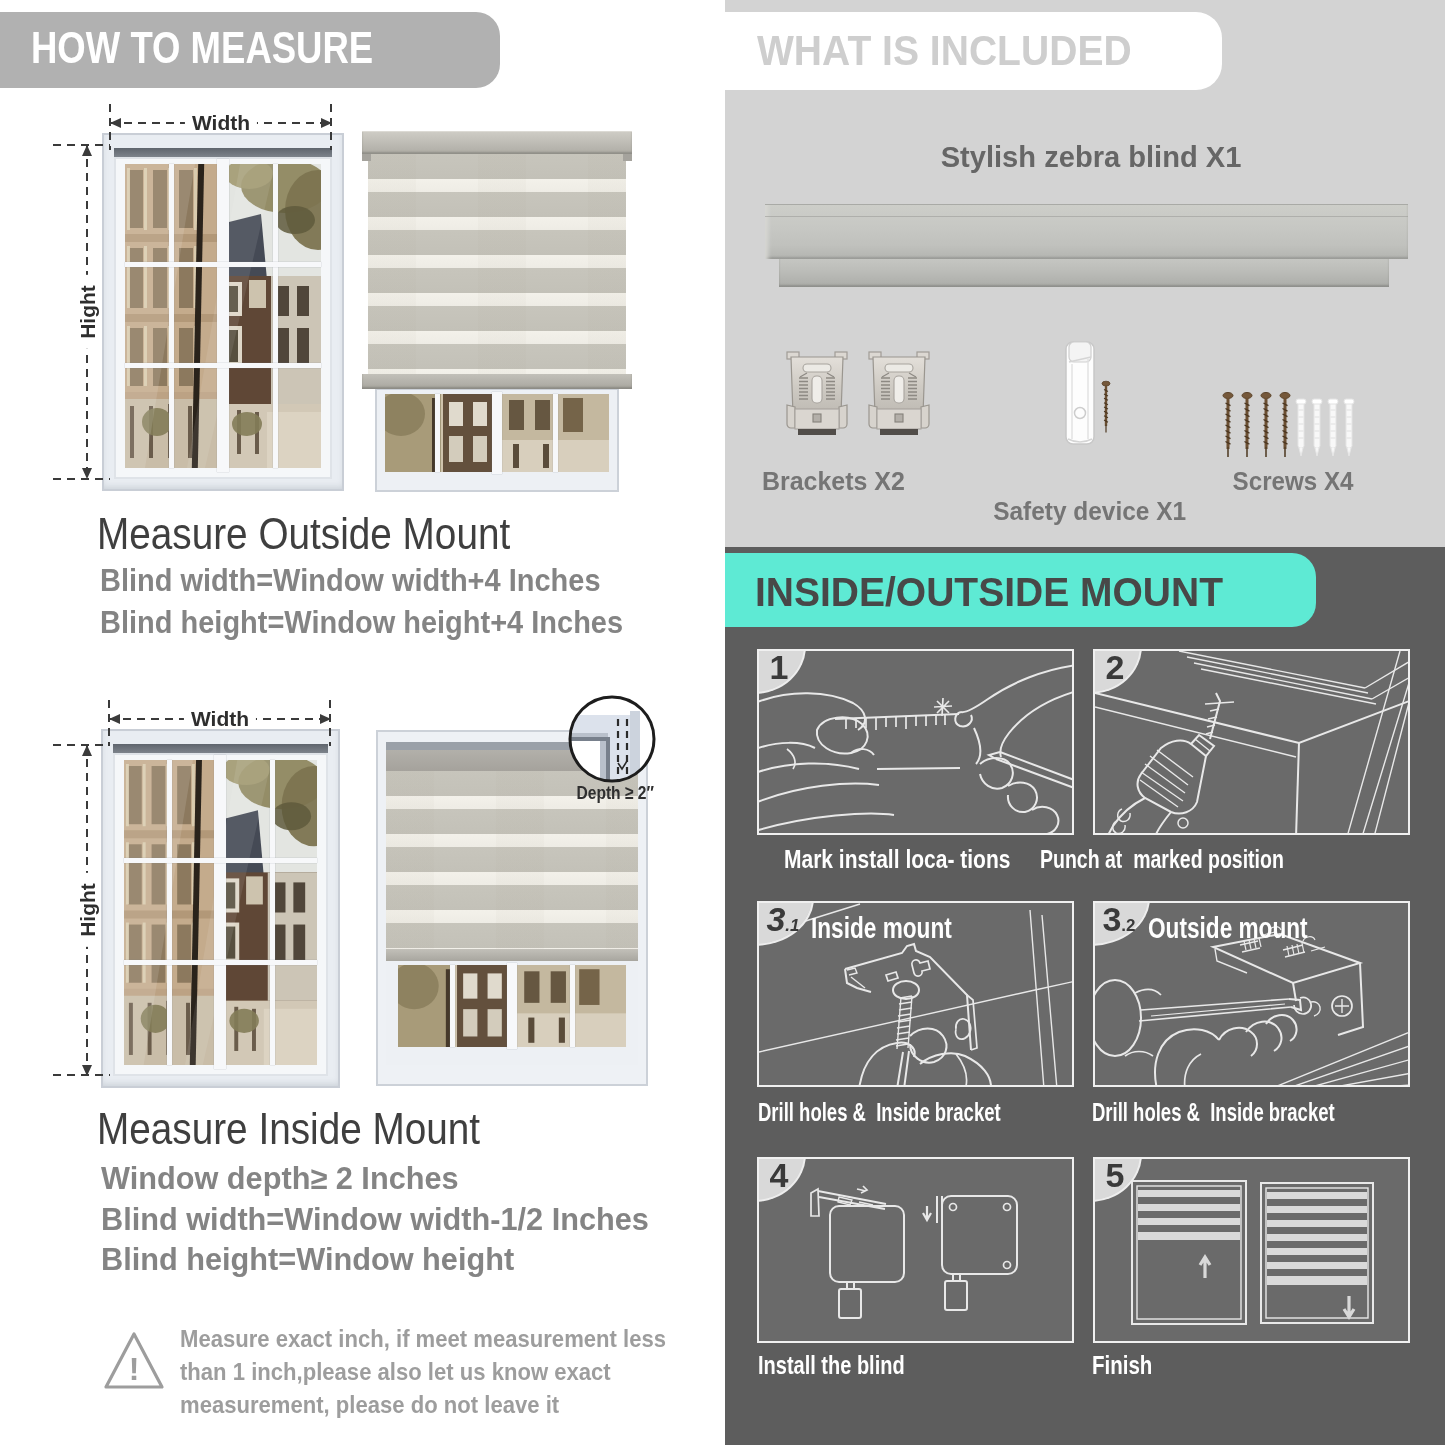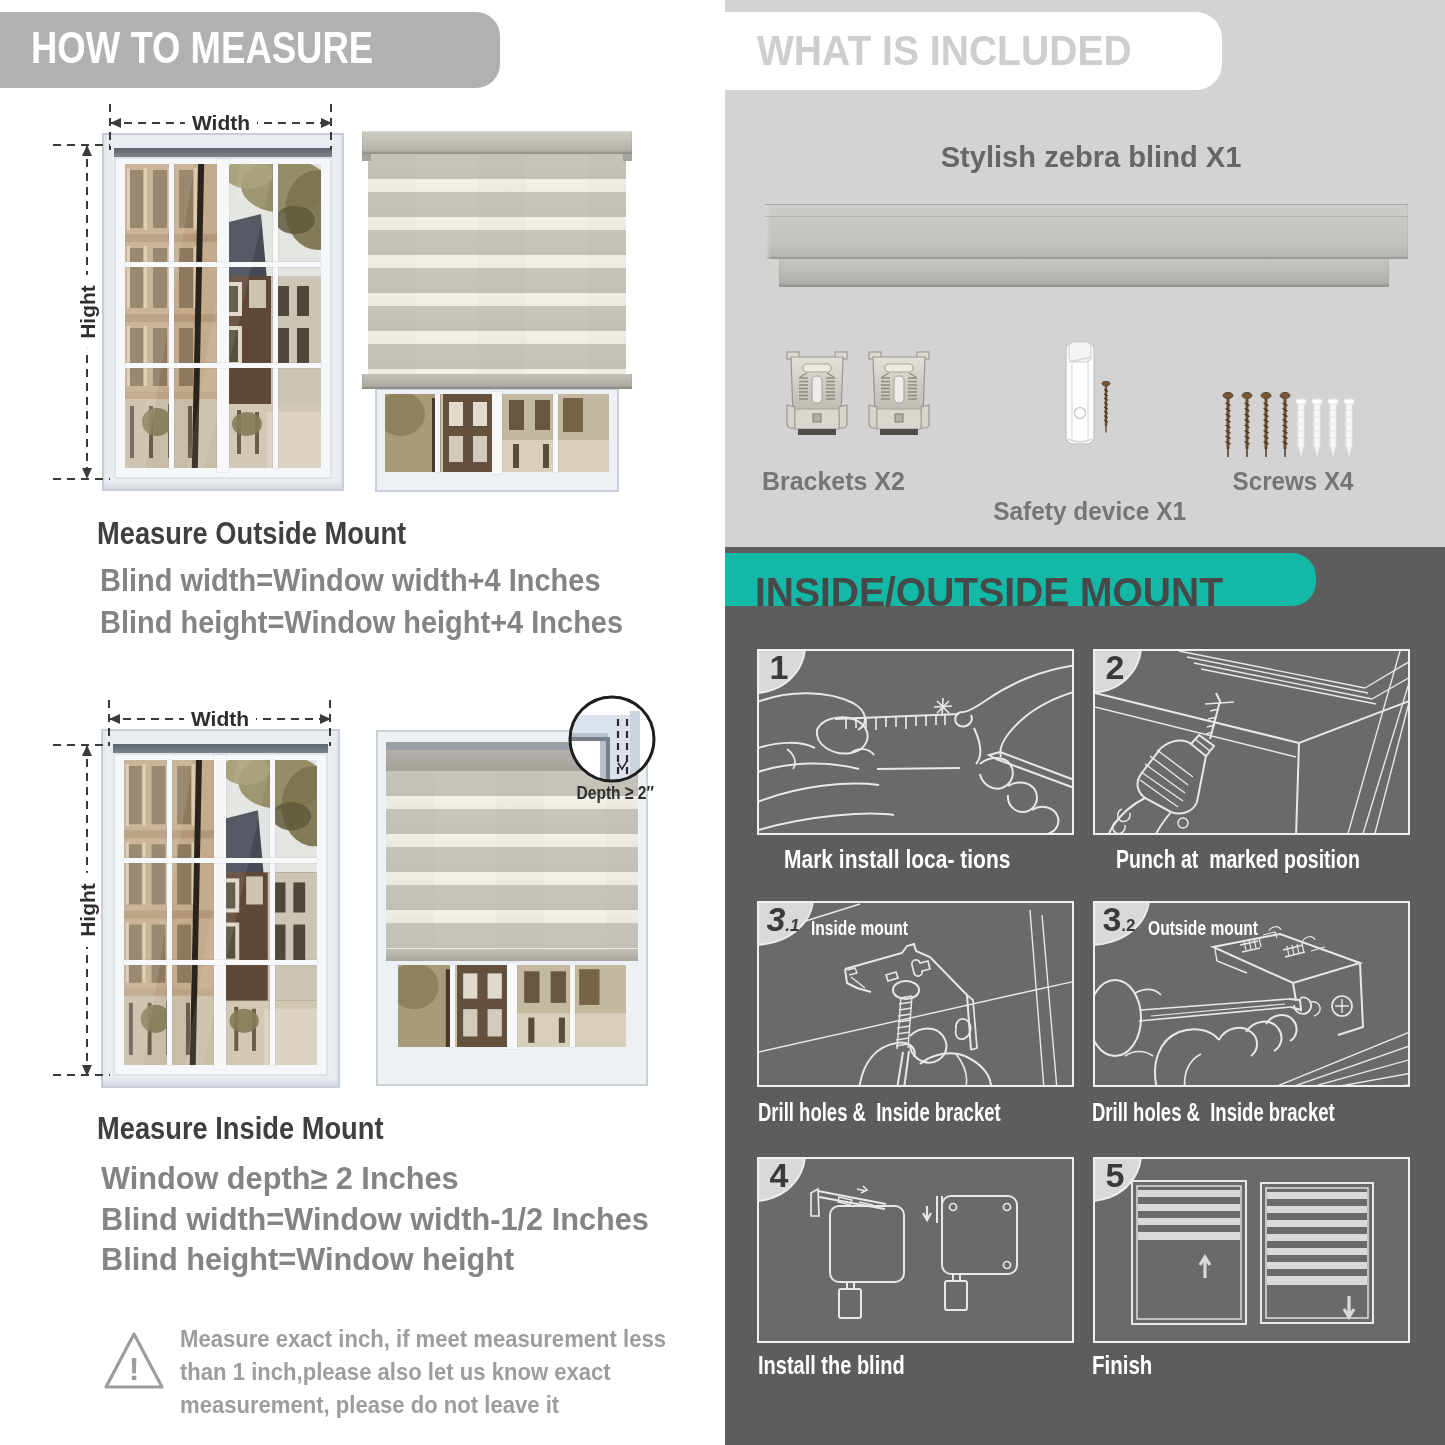--- a/index.html
+++ b/index.html
@@ -7,35 +7,35 @@
      font-family:"Liberation Sans", sans-serif;}
 .abs{position:absolute;}
 .cnd{display:inline-block;transform-origin:0 50%;white-space:nowrap;}
 
 #banner1{left:0;top:12px;width:500px;height:76px;background:#b1b1b1;border-radius:0 24px 24px 0;
   color:#fff;font-weight:bold;font-size:44px;line-height:71px;padding-left:31px;box-sizing:border-box;}
 #panelTop{left:725px;top:0;width:720px;height:547px;background:#d3d3d3;}
 #banner2{left:725px;top:12px;width:497px;height:78px;background:#fff;border-radius:0 26px 26px 0;
   color:#cecece;font-weight:bold;font-size:42px;line-height:78px;padding-left:32px;box-sizing:border-box;}
 #panelDark{left:725px;top:547px;width:720px;height:898px;background:#5d5d5d;}
-#banner3{left:725px;top:553px;width:591px;height:53px;background:#14b8a6;border-radius:0 24px 24px 0;
+#banner3{left:725px;top:553px;width:591px;height:74px;background:#5eead4;border-radius:0 24px 24px 0;
   color:#484848;font-weight:bold;font-size:40px;line-height:78px;padding-left:30px;box-sizing:border-box;}
 
-.h1{font-weight:bold;font-size:31px;color:#3f3f3f;line-height:44px;}
+.h1{font-weight:normal;font-size:44px;color:#3f3f3f;line-height:44px;}
 .sub{font-weight:bold;font-size:31px;color:#848484;line-height:31px;}
 #warntext{font-size:24px;color:#9d9d9d;line-height:33px;font-weight:bold;}
 
 #stylish{left:731px;top:142px;width:720px;text-align:center;font-size:30px;font-weight:bold;color:#666;line-height:30px;}
 .lbl{font-size:26px;font-weight:bold;color:#757575;line-height:26px;}
 
 .step{position:absolute;width:317px;height:186px;background:#6a6a6a;border:2px solid #f0f0f0;box-sizing:border-box;overflow:hidden;}
 .cap{position:absolute;color:#fff;font-weight:bold;font-size:25px;line-height:25px;}
 .stepnum{position:absolute;left:-5px;top:-5px;width:50px;height:46px;background:#d9d9d9;
   border-radius:0 0 100% 0;color:#3a3a3a;font-weight:bold;font-size:34px;text-align:center;line-height:42px;box-shadow:0 0 0 2px #ededed;}
-.steptitle{position:absolute;color:#fff;font-weight:bold;font-size:20px;line-height:24px;}
+.steptitle{position:absolute;color:#fff;font-weight:bold;font-size:29px;line-height:24px;}
 
 .winframe{position:absolute;background:#e9edf2;box-shadow:inset 0 0 0 2px #c9ced6, inset 0 -4px 6px rgba(120,130,145,.25);}
 .sash{position:absolute;background:#f5f7f9;box-shadow:inset 0 0 0 2px #dfe3e8;}
 .darkstrip{position:absolute;background:linear-gradient(#5f656d,#7d838b);}
 .photo{position:absolute;overflow:hidden;background:#c9b193;}
 .mull{position:absolute;background:#f7f8fa;box-shadow:0 0 1px rgba(120,130,140,.6);}
 
 .zebra{position:absolute;background:repeating-linear-gradient(90deg, rgba(166,158,140,.05) 0 48px, rgba(255,255,255,0) 48px 110px),repeating-linear-gradient(180deg,#c7c5bc 0px,#c3c1b8 25px,#f3f1ea 25px,#eeece5 38px);}
 .cassette{position:absolute;background:linear-gradient(#cfcdc6,#aeaca5);}
 .rail{position:absolute;background:linear-gradient(#c2c0b9,#a8a69f);}
@@ -414,21 +414,21 @@
   <path d="M50 147 C38 153 26 163 18 175 L12 186"></path>
   <path d="M76 161 C68 171 62 179 60 186"></path>
   <path d="M27 158 c-5 2 -6 9 -1 12 c5 2 10 -2 9 -8" stroke-width="1.5"></path>
   <path d="M22 170 c-5 2 -6 9 -1 12 c5 2 10 -2 9 -8" stroke-width="1.5"></path>
   <circle cx="88" cy="172" r="5" stroke-width="1.5"></circle>
  </g>
 </svg>
 <div class="stepnum">2</div>
   </div>
 <div class="cap" style="left:756px;top:847px;margin-left:28px;"><span class="cnd" style="transform:scaleX(.84)">Mark install loca- tions</span></div>
-<div class="cap" style="left:1116px;top:847px;"><span class="cnd" style="transform:scaleX(.78)">Punch at&nbsp; marked position</span></div>
+<div class="cap" style="left:1040px;top:847px;"><span class="cnd" style="transform:scaleX(.78)">Punch at&nbsp; marked position</span></div>
 
 <div class="step" style="left:757px;top:901px;" id="p3">
 <svg width="313" height="182" viewBox="0 0 313 182" style="position:absolute;left:0;top:0;">
  <g fill="none" stroke="#e8e8e8" stroke-width="2">
   <path d="M37 21 L101 1" stroke-width="1.4"></path>
   <path d="M0 149 L276 87 L317 78" stroke-width="1.4"></path>
   <path d="M271 7 L285 186 M283 12 L298 186" stroke-width="1.4"></path>
   <path d="M86 66 L143 50 L148 43 L155 41 L157 48 L171 54 L208 92 L212 147"></path>
   <path d="M86 66 L88 80 L98 85 L112 89"></path>
   <path d="M92 74 L106 85" stroke-width="1.4"></path>

